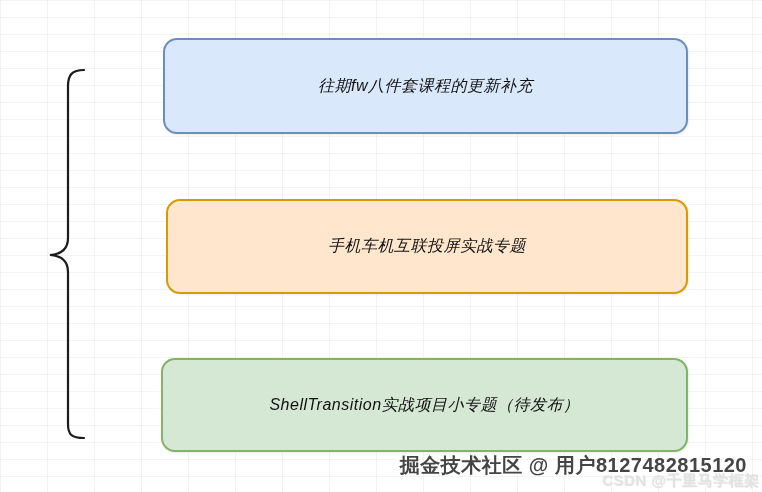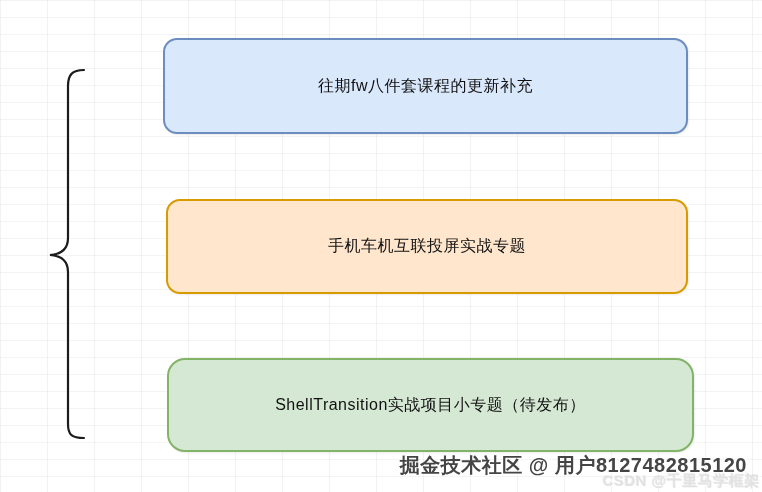--- a/index.html
+++ b/index.html
@@ -20,32 +20,33 @@
 
   .node {
     position: absolute;
     box-sizing: border-box;
     border-radius: 14px;
     border: 2px solid transparent;
     display: flex;
     align-items: center;
     justify-content: center;
     box-shadow: 1px 1px 2px rgba(0,0,0,0.08);
+    font-style: italic;
   }
   .node .node-label {
     font-size: 16px;
     color: #111111;
     letter-spacing: 0.5px;
     text-align: center;
     padding: 0 12px;
   }
 
   .node-top    { left: 163px; top: 38px;  width: 525px; height: 96px; }
   .node-middle { left: 166px; top: 199px; width: 522px; height: 95px; }
-  .node-bottom { left: 167px; top: 358px; width: 527px; height: 94px; border-radius: 18px; }
+  .node-bottom { left: 161px; top: 358px; width: 527px; height: 94px; }
 
   .brace-svg {
     position: absolute;
     left: 45px;
     top: 58px;
     width: 50px;
     height: 390px;
   }
 
   .watermark-primary {

